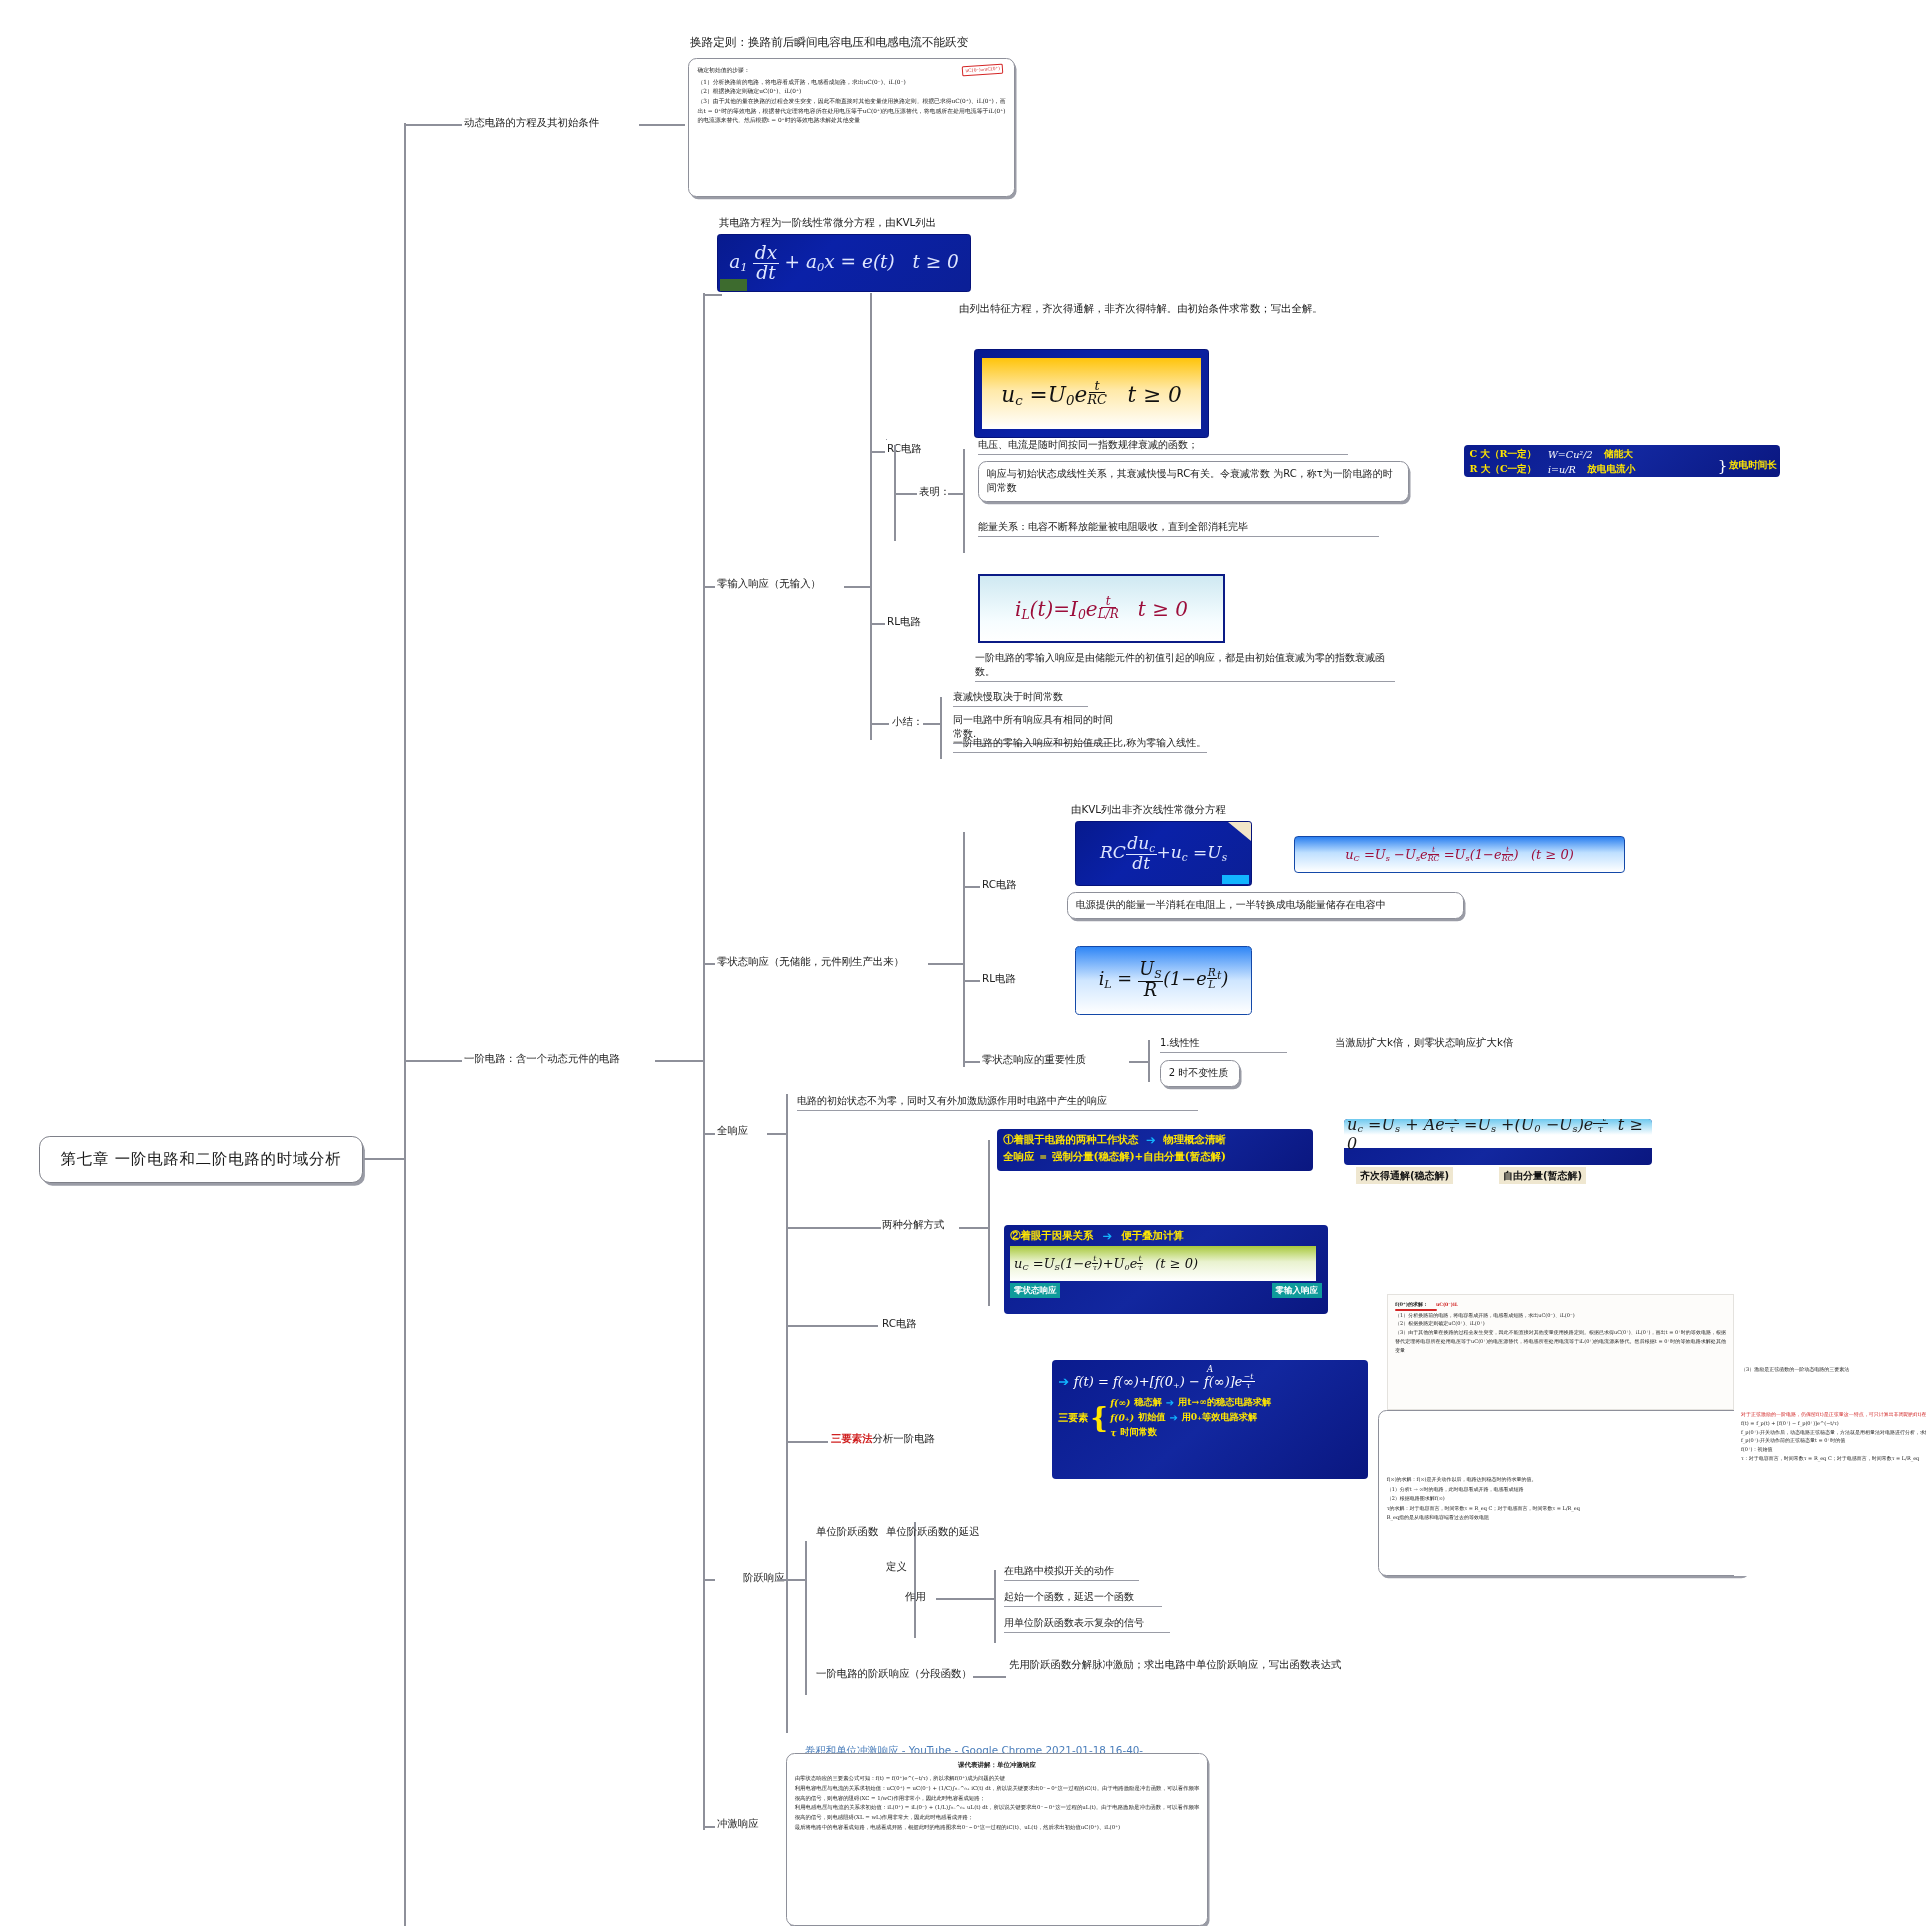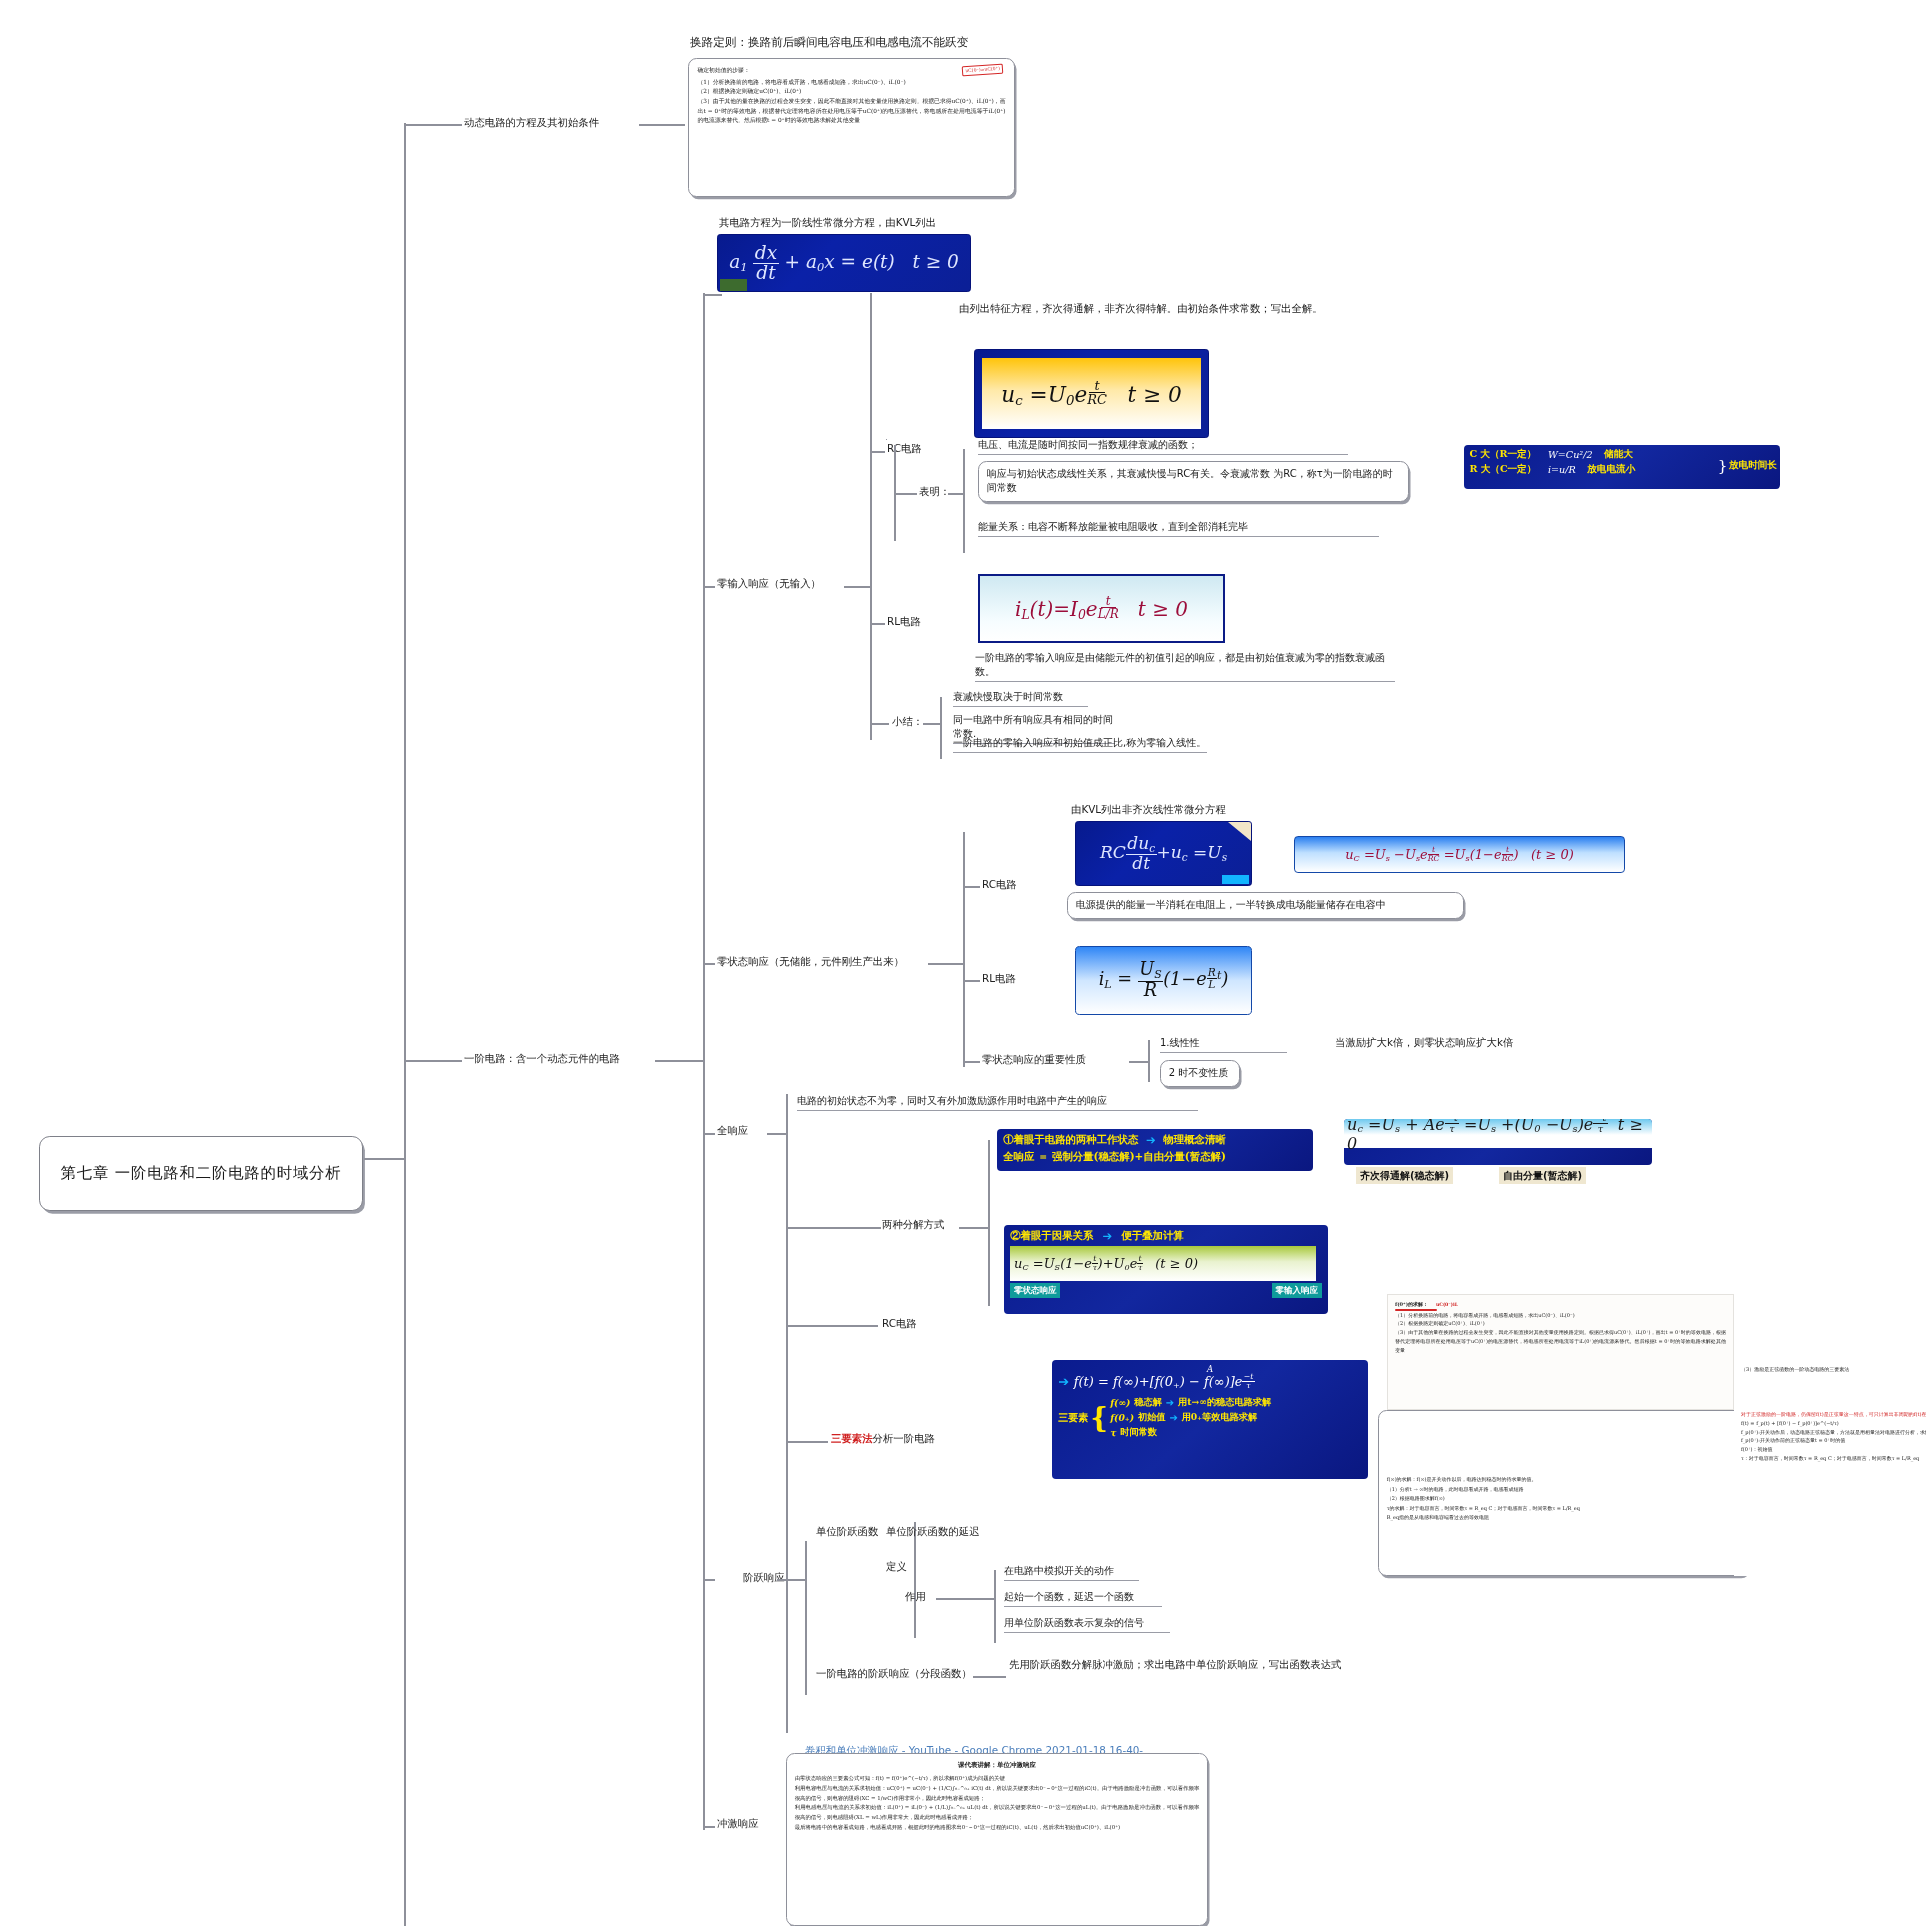--- a/index.html
+++ b/index.html
@@ -23,21 +23,21 @@
     border:1.2px solid #8e909a;
     border-radius:8.5px;
     background:#fff;
     box-shadow:1.9px 2.7px 0 -0.4px #9a9ca6;
     padding:5.4px 7.7px;
   }
   .root{
     border:1.9px solid #7e8089;
     border-radius:10.8px;
     font-size:15.4px;
-    padding:26px 13px;
+    padding:12px 13px;
     box-shadow:2.7px 3.5px 0 -0.8px #9a9ca6;
     letter-spacing:0.8px;
   }
 
   
   .underlined{border-bottom:1.9px solid #9a9ca6;padding-bottom:2.3px;}
 
   
   .h-line{position:absolute;height:1.5px;background:#8e909a;}
   .v-line{position:absolute;width:1.5px;background:#8e909a;}
@@ -178,21 +178,21 @@
   <div class="node underlined" style="left:978px;top:438px;width:370px;">
     <span>电压、电流是随时间按同一指数规律衰减的函数；</span>
   </div>
   <div class="node framed" style="left:978px;top:461px;width:431px;">
     <span>响应与初始状态成线性关系，其衰减快慢与RC有关。令衰减常数 为RC，称τ为一阶电路的时间常数</span>
   </div>
   <div class="node underlined" style="left:978px;top:520px;width:401px;">
     <span>能量关系：电容不断释放能量被电阻吸收，直到全部消耗完毕</span>
   </div>
 
-  <div class="slide slide-darkblue" style="left:1464px;top:445px;width:316px;height:44px;display:block;padding:3.1px 5.4px;">
+  <div class="slide slide-darkblue" style="left:1464px;top:445px;width:316px;height:32px;display:block;padding:3.1px 5.4px;">
     <div style="display:flex;align-items:center;gap:11.6px;font-size:9.6px;">
       <span class="yellow">C 大（R一定）</span>
       <span class="whitef math">W=Cu²/2</span>
       <span class="yellow">储能大</span>
     </div>
     <div style="display:flex;align-items:center;gap:11.6px;font-size:9.6px;margin-top:2.3px;">
       <span class="yellow">R 大（C一定）</span>
       <span class="whitef math">i=u/R</span>
       <span class="yellow">放电电流小</span>
     </div>

